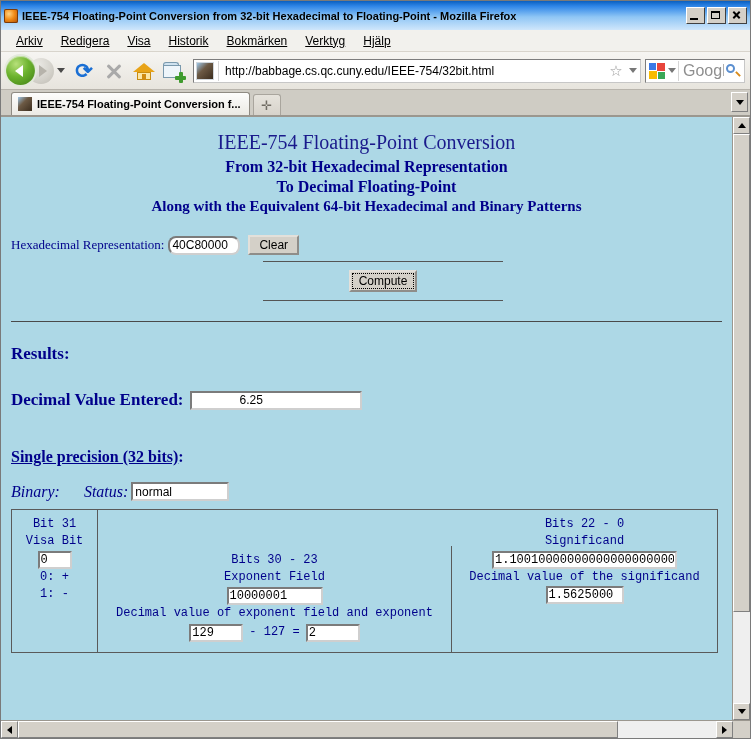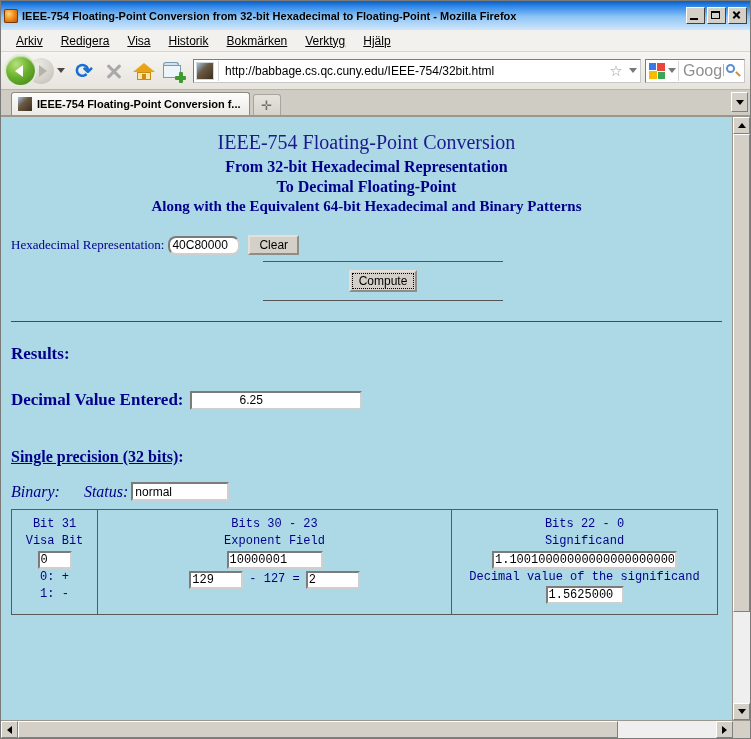--- a/index.html
+++ b/index.html
@@ -504,21 +504,21 @@
   .bitcol {
     padding: 6px 4px 10px 4px;
     box-sizing: border-box;
     text-align: center;
     font-family: "Liberation Mono", monospace;
     font-size: 12px;
     color: #00008b;
     line-height: 1.45;
   }
   .col-sign { width: 86px; border-right: 1px solid #5a5a5a; }
-  .col-exp { flex: 1 1 auto; border-right: 1px solid #5a5a5a; }
+  .col-exp { flex: 1 1 auto; border-right: 1px solid #5a5a5a; margin-top: 36px; }
   .col-sig { width: 265px; }
   .mono-in {
     font-family: "Liberation Mono", monospace;
     font-size: 12px;
     background: #fff;
     border: 2px inset #cfcfcf;
     color: #000;
     height: 18px;
     box-sizing: border-box;
     padding: 0 1px;
@@ -658,20 +658,21 @@
           <div>0: +</div>
           <div>1: -</div>
         </div>
 
         <div class="bitcol col-exp">
           <div>Bits 30 - 23</div>
           <div>Exponent Field</div>
           <div class="stack">
             <input class="mono-in" style="width: 96px;" value="10000001">
           </div>
+          <div>Decimal value of exponent field and exponent</div>
           <div class="eqline">
             <input class="mono-in" style="width: 54px;" value="129">
             <span>- 127 =</span>
             <input class="mono-in" style="width: 54px;" value="2">
           </div>
         </div>
 
         <div class="bitcol col-sig">
           <div>Bits 22 - 0</div>
           <div>Significand</div>

